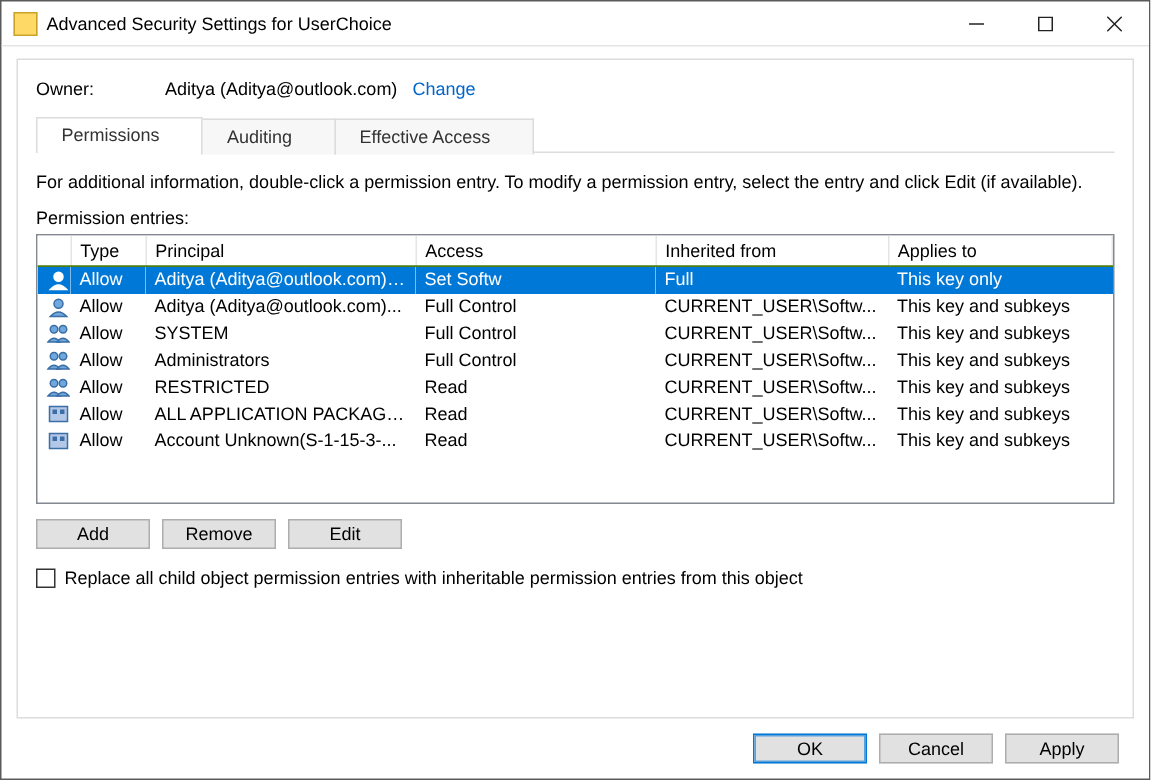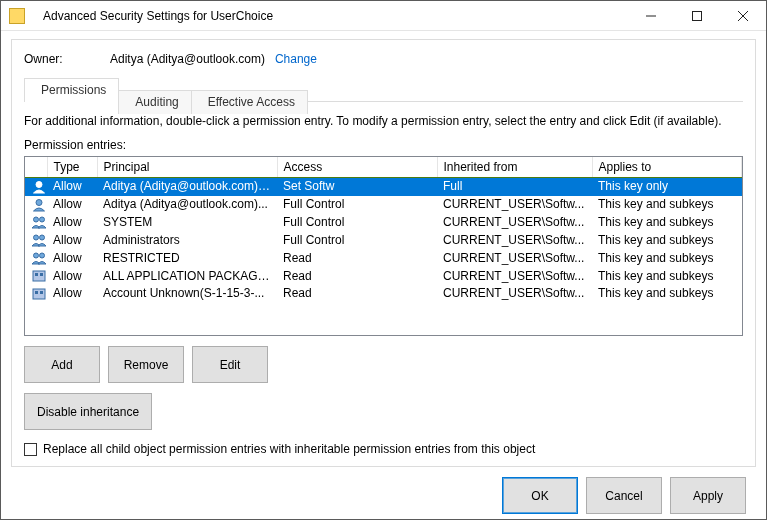--- a/index.html
+++ b/index.html
@@ -1,47 +1,47 @@
 <!DOCTYPE html>
 <html><head>
 <meta charset="utf-8">
 <style>
   * { box-sizing: border-box; font-family: "Segoe UI", Tahoma, sans-serif; font-size: 12px; }
   html, body { margin: 0; padding: 0; }
   .window { width: 767px; height: 520px; background: #fff; border: 1px solid #5a5a5a; display: flex; flex-direction: column; }
   .titlebar { height: 30px; display: flex; align-items: center; padding-left: 8px; border-bottom: 1px solid #e5e5e5; }
   .titlebar-icon { width: 16px; height: 16px; background: #ffd966; border: 1px solid #c9a227; margin-right: 6px; }
-  .title-text { flex: 1; margin-left: 12px; }
+  .title-text { flex: 1; }
   .winbtn { width: 46px; height: 30px; display: flex; align-items: center; justify-content: center; }
   .winbtn svg { width: 10px; height: 10px; stroke: #222; stroke-width: 1; fill: none; }
   .content-outer { flex: 1; padding: 8px 10px 0 10px; display: flex; flex-direction: column; }
   .panel { flex: 1; border: 1px solid #dcdcdc; padding: 12px 12px 10px 12px; display: flex; flex-direction: column; }
   .owner-row { display: flex; align-items: center; margin-bottom: 12px; }
   .owner-label { width: 86px; }
   .owner-name { margin-right: 10px; }
   .link { color: #0066cc; cursor: pointer; }
   .tabs { display: flex; position: relative; }
-  .tab { padding: 4px 12px 5px 16px; border: 1px solid #dcdcdc; border-bottom: none; background: #fff; margin-right: -1px; color: #333; cursor: pointer; position: relative; }
-  .tab.inactive { background: #f7f7f7; top: 12px; }
+  .tab { padding: 4px 28px 5px 16px; border: 1px solid #dcdcdc; border-bottom: none; background: #fff; margin-right: -1px; color: #333; cursor: pointer; position: relative; }
+  .tab.inactive { background: #f7f7f7; top: 1px; }
   .tab.active { z-index: 2; }
   .tabstrip-line { border-bottom: 1px solid #dcdcdc; margin-top: -1px; margin-bottom: 12px; }
   .info-text { margin-bottom: 10px; color: #000; }
   .entries-label { margin-bottom: 4px; }
   .table-wrap { border: 1px solid #828790; height: 180px; overflow: hidden; background: #fff; }
   table { width: 100%; border-collapse: collapse; table-layout: fixed; }
   th { text-align: left; font-weight: normal; padding: 3px 6px; background: #fff; border-right: 1px solid #e5e5e5; border-bottom: 1px solid #4d7c0f; white-space: nowrap; }
   .col-icon { width: 22px; }
   .col-type { width: 50px; }
   .col-principal { width: 180px; }
   .col-access { width: 160px; }
   .col-inh { width: 155px; }
   td { padding: 1px 6px 2px 6px; white-space: nowrap; overflow: hidden; text-overflow: ellipsis; }
   tr.sel td { background: #0078d7; color: #fff; }
   .row-icon { width: 16px; height: 14px; display: inline-block; vertical-align: middle; }
-  .btn { min-width: 76px; height: 37px; background: #e1e1e1; border: 1px solid #adadad; padding: 0 12px; cursor: pointer; }
+  .btn { min-width: 76px; height: 20px; background: #e1e1e1; border: 1px solid #adadad; padding: 0 12px; cursor: pointer; }
   .btn.def { border: 1px solid #0078d7; box-shadow: inset 0 0 0 1px #0078d799; }
   .btn-row { display: flex; gap: 8px; margin-top: 10px; }
   .btn-row2 { margin-top: 10px; }
   .chk-row { display: flex; align-items: center; margin-top: 12px; gap: 6px; }
   .chk { width: 13px; height: 13px; border: 1px solid #333; }
   .footer { display: flex; justify-content: flex-end; gap: 8px; padding: 10px 10px 10px 0; }
 </style>
 </head>
 <body>
 
@@ -194,23 +194,20 @@
             </tbody>
         </table>
       </div>
 
       <div class="btn-row">
         <button class="btn">Add</button>
         <button class="btn">Remove</button>
         <button class="btn">Edit</button>
       </div>
 
-      <div class="btn-row2">
-        <button class="btn" style="min-width:120px">Disable inheritance</button>
-      </div>
 
       <div class="chk-row">
         <span class="chk"></span>
         <span>Replace all child object permission entries with inheritable permission entries from this object</span>
       </div>
 
     </div>
 
     <div class="footer">
       <button class="btn def">OK</button>

